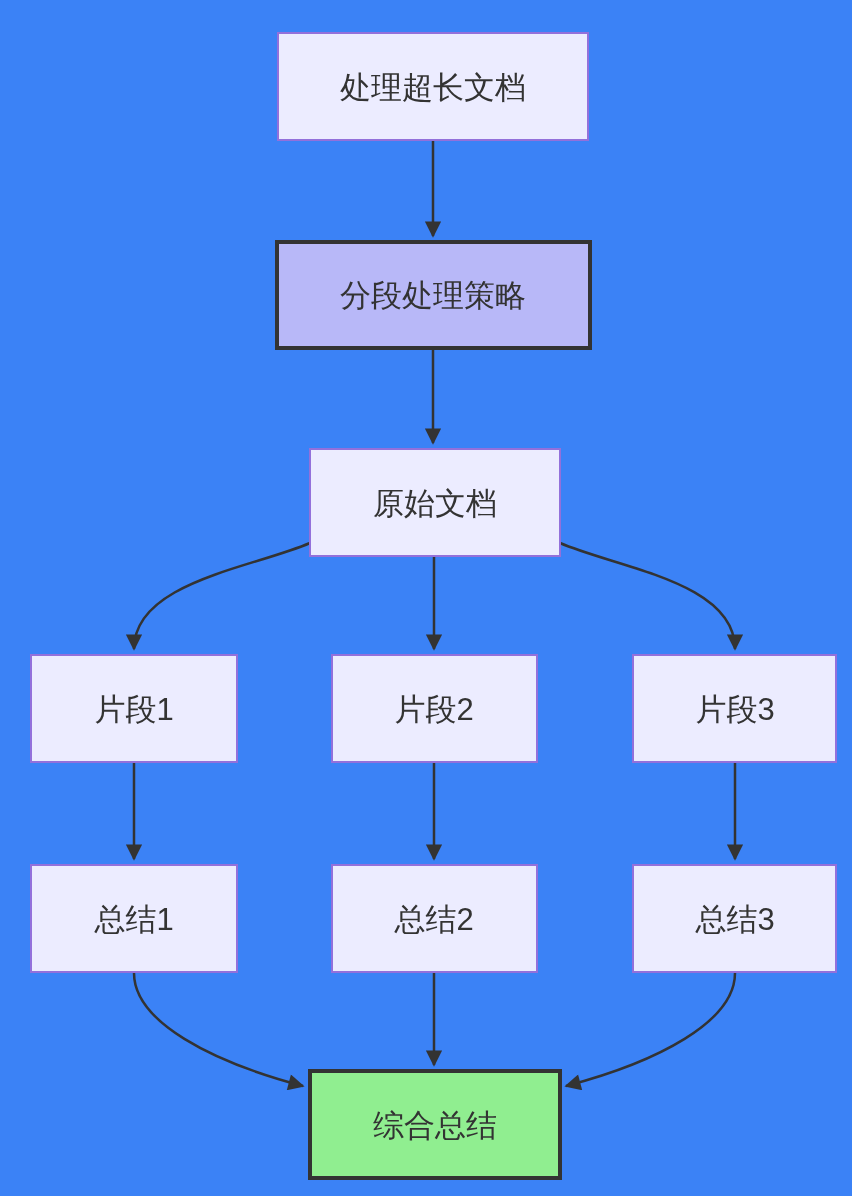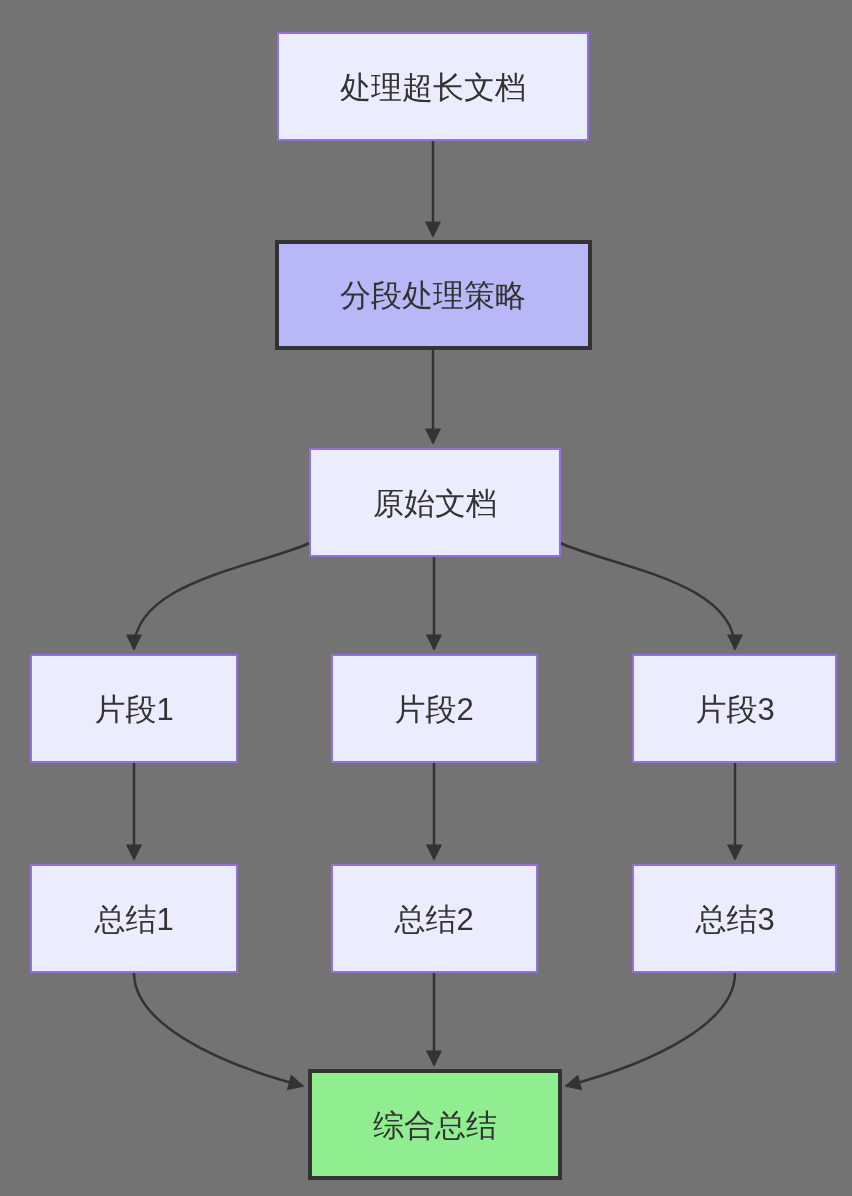--- a/index.html
+++ b/index.html
@@ -3,21 +3,21 @@
 <meta charset="utf-8">
 <style>
   html, body {
     margin: 0;
     padding: 0;
     background: #ffffff;
   }
   .canvas-wrap {
     width: 852px;
     height: 1196px;
-    background: #737373;
+    background: #3b82f6;
     position: relative;
     overflow: hidden;
   }
   svg {
     display: block;
     font-family: "Liberation Sans", "DejaVu Sans", sans-serif;
   }
   .edge {
     fill: none;
     stroke: #333333;

